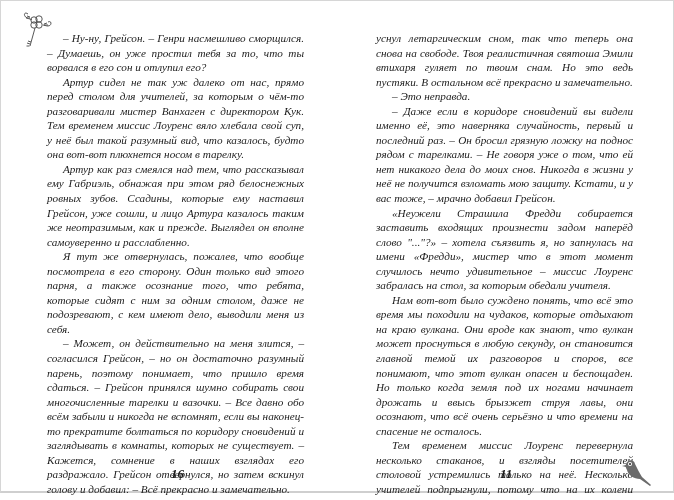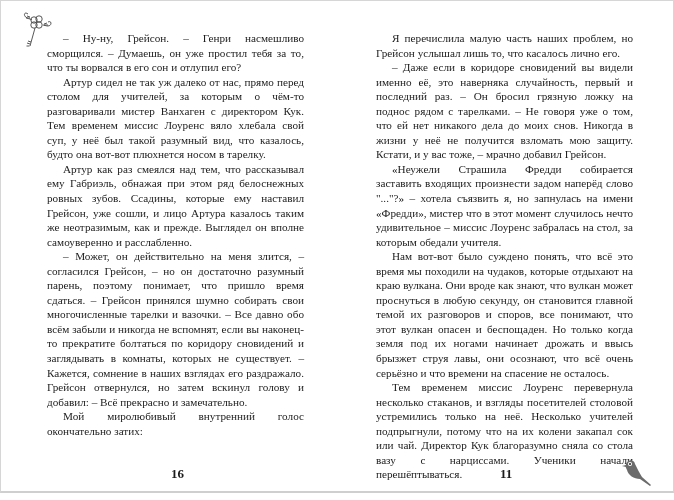--- a/index.html
+++ b/index.html
@@ -11,21 +11,21 @@
     position: relative;
   }
   .frame {
     position: absolute; left: 0; top: 0; width: 672px; height: 490px;
     border-top: 1px solid #d6d6d6;
     border-left: 1px solid #d6d6d6;
     border-right: 1px solid #d6d6d6;
     border-bottom: 2px solid #cfcfcf;
   }
   .page {
-    position: absolute; top: 0; height: 490px;
+    position: absolute; top: 0; height: 490px; font-style: italic;
   }
   .page-left { left: 0; width: 337px; }
   .page-right { left: 337px; width: 337px; }
   .text {
     position: absolute; top: 31px;
     width: 257px;
     font-size: 11.2px;
     line-height: 14.55px;
     text-align: justify;
     hyphens: manual;
@@ -65,30 +65,32 @@
       <circle cx="14" cy="17" r="3.2"></circle>
       <circle cx="19" cy="17" r="3.2"></circle>
       <path d="M15 20 L 10 38"></path>
       <path d="M11 34 l-3 -1 M10 36 l-3 -1 M9.5 38 l-3 0"></path>
     </g>
   </svg>
   <div class="text">
     <p class="indent">– Ну-ну, Грейсон. – Генри насмешливо сморщился. – Думаешь, он уже простил тебя за то, что ты ворвался в его сон и отлупил его?</p>
     <p class="indent">Артур сидел не так уж далеко от нас, прямо перед столом для учителей, за которым о чём-то разговаривали мистер Ванхаген с директором Кук. Тем временем миссис Лоуренс вяло хлебала свой суп, у неё был такой разумный вид, что казалось, будто она вот-вот плюхнется носом в тарелку.</p>
     <p class="indent">Артур как раз смеялся над тем, что рассказывал ему Габриэль, обнажая при этом ряд белоснежных ровных зубов. Ссадины, которые ему наставил Грейсон, уже сошли, и лицо Артура казалось таким же неотразимым, как и прежде. Выглядел он вполне самоуверенно и расслабленно.</p>
+    <p class="indent">Я тут же отвернулась, пожалев, что вообще посмотрела в его сторону. Один только вид этого парня, а также осознание того, что ребята, которые сидят с ним за одним столом, даже не подозревают, с кем имеют дело, выводили меня из себя.</p>
     <p class="indent">– Может, он действительно на меня злится, – согласился Грейсон, – но он достаточно разумный парень, поэтому понимает, что пришло время сдаться. – Грейсон принялся шумно собирать свои многочисленные тарелки и вазочки. – Все давно обо всём забыли и никогда не вспомнят, если вы наконец-то прекратите болтаться по коридору сновидений и заглядывать в комнаты, которых не существует. – Кажется, сомнение в наших взглядах его раздражало. Грейсон отвернулся, но затем вскинул голову и добавил: – Всё прекрасно и замечательно.</p>
     <p class="indent">Мой миролюбивый внутренний голос окончательно затих:</p>
 
   </div>
   <div class="page-num">16</div>
 </div>
 
 <div class="page page-right">
   <div class="text">
-    <p class="indent">Я перечислила малую часть наших проблем, но Грейсон услышал лишь то, что касалось лично его.</p>
+    <p class="noindent">уснул летаргическим сном, так что теперь она снова на свободе. Твоя реалистичная святоша Эмили втихаря гуляет по твоим снам. Но это ведь пустяки. В остальном всё прекрасно и замечательно.</p>
+    <p class="indent">– Это неправда.</p>
     <p class="indent">– Даже если в коридоре сновидений вы видели именно её, это наверняка случайность, первый и последний раз. – Он бросил грязную ложку на поднос рядом с тарелками. – Не говоря уже о том, что ей нет никакого дела до моих снов. Никогда в жизни у неё не получится взломать мою защиту. Кстати, и у вас тоже, – мрачно добавил Грейсон.</p>
     <p class="indent">«Неужели Страшила Фредди собирается заставить входящих произнести задом наперёд слово "..."?» – хотела съязвить я, но запнулась на имени «Фредди», мистер что в этот момент случилось нечто удивительное – миссис Лоуренс забралась на стол, за которым обедали учителя.</p>
     <p class="indent">Нам вот-вот было суждено понять, что всё это время мы походили на чудаков, которые отдыхают на краю вулкана. Они вроде как знают, что вулкан может проснуться в любую секунду, он становится главной темой их разговоров и споров, все понимают, что этот вулкан опасен и беспощаден. Но только когда земля под их ногами начинает дрожать и ввысь брызжет струя лавы, они осознают, что всё очень серьёзно и что времени на спасение не осталось.</p>
     <p class="indent">Тем временем миссис Лоуренс перевернула несколько стаканов, и взгляды посетителей столовой устремились только на неё. Несколько учителей подпрыгнули, потому что на их колени закапал сок или чай. Директор Кук благоразумно сняла со стола вазу с нарциссами. Ученики начали перешёптываться.</p>
 
   </div>
   <div class="page-num">11</div>
 </div>
 
 <svg class="bird-icon" viewBox="0 0 34 30">

